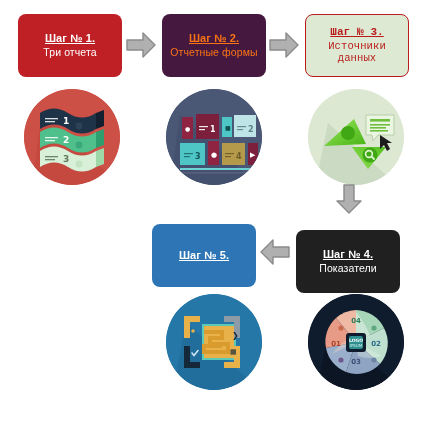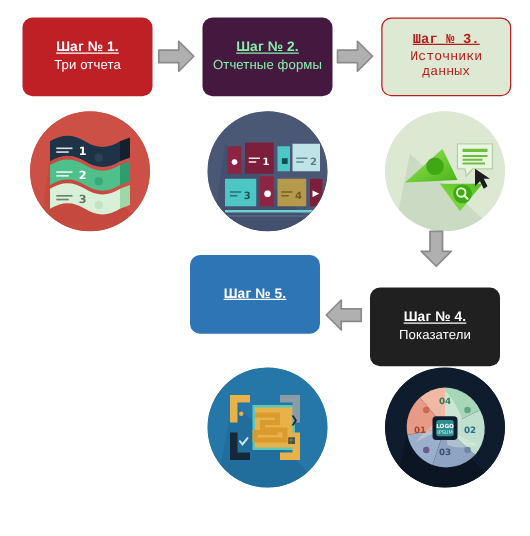--- a/index.html
+++ b/index.html
@@ -47,23 +47,23 @@
     white-space: nowrap;
   }
   .step-sub {
     font-size: 10.5px;
     font-weight: normal;
     letter-spacing: 0.1px;
     margin-top: 1px;
   }
 
   #box1 { left: 18px;  top: 14px;  background: #BE2026; color: #ffffff; }
-  #box2 { left: 162px; top: 14px;  background: #45193F; color: #86efac; }
+  #box2 { left: 162px; top: 14px;  background: #45193F; color: #f97316; }
   #box3 { left: 305px; top: 14px;  background: #DDE9D2; color: #b91c1c; border: 1px solid #b91c1c; font-family: Liberation Mono, monospace; }
-  #box5 { left: 152px; top: 204px; background: #2E75B6; color: #ffffff; }
+  #box5 { left: 152px; top: 224px; background: #2E75B6; color: #ffffff; }
   #box4 { left: 296px; top: 220px; background: #202020; color: #ffffff; margin-top: 10px; }
 
   
   .arrow {
     position: absolute;
   }
   .arrow svg { display: block; }
 
   #arrow-1 { left: 126px; top: 31px; }
   #arrow-2 { left: 269px; top: 31px; }

